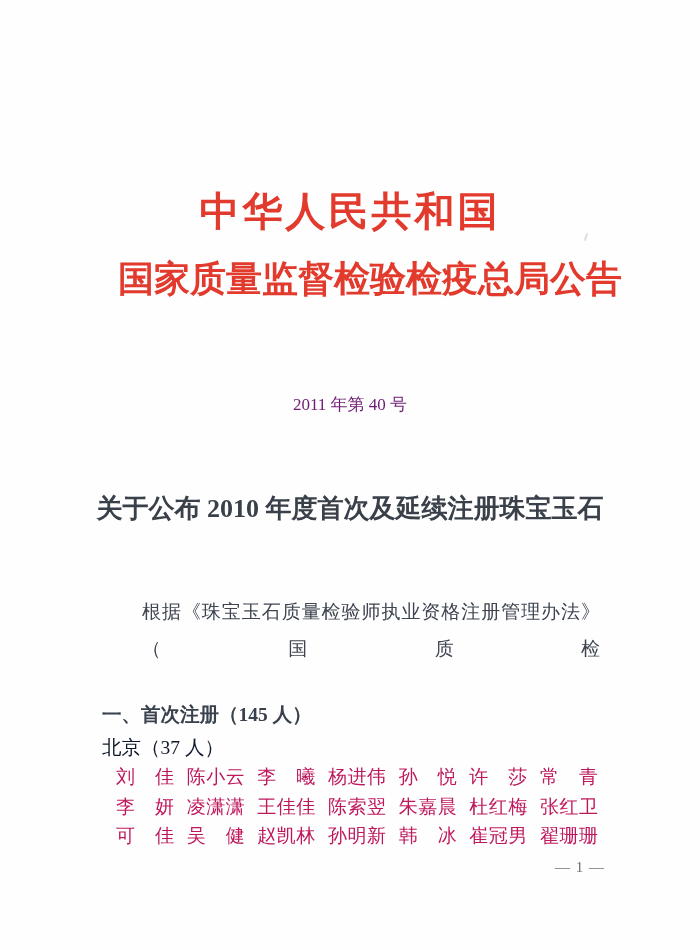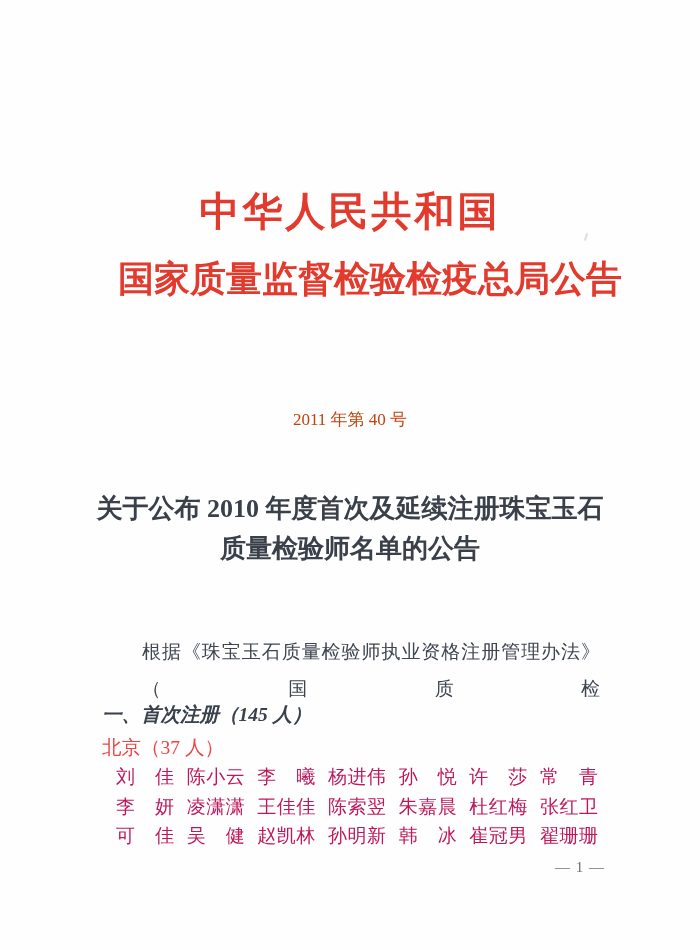--- a/index.html
+++ b/index.html
@@ -47,22 +47,21 @@
 
   
   .issue-number {
     position: absolute;
     top: 393px;
     left: 0;
     right: 0;
     text-align: center;
     font-size: 17px;
     line-height: 24px;
-    color: #c2410c;
-    margin-top: 15px;
+    color: #701a75;
   }
 
   
   .doc-title {
     position: absolute;
     top: 489px;
     left: 0;
     right: 0;
     text-align: center;
     font-weight: bold;
@@ -80,41 +79,39 @@
     font-size: 19px;
     line-height: 37px;
     color: #3e4550;
   }
   .body-line {
     text-align: justify;
     text-align-last: justify;
   }
   .body-line.indent {
     padding-left: 40px;
-    margin-top: 40px;
   }
 
   
   .section-heading {
     position: absolute;
     top: 700px;
     left: 102px;
     font-size: 19.5px;
     line-height: 30px;
     font-weight: bold;
     color: #39414d;
-    font-style: italic;
   }
   .region-heading {
     position: absolute;
     top: 733px;
     left: 102px;
     font-size: 19.5px;
     line-height: 30px;
-    color: #ef4444;
+    color: #0f172a;
   }
 
   
   .names-block {
     position: absolute;
     top: 762px;
     left: 116px;
     width: 482px;
     font-size: 19px;
     color: #be185d;
@@ -164,21 +161,20 @@
   <div class="masthead-line1">中华人民共和国</div>
 
   <div class="masthead-line2">国家质量监督检验检疫总局公告</div>
 
   <span class="scan-speckle"></span>
 
   <div class="issue-number">2011 年第 40 号</div>
 
   <div class="doc-title">
     <div>关于公布 2010 年度首次及延续注册珠宝玉石</div>
-    <div>质量检验师名单的公告</div>
   </div>
 
   <div class="body-para">
     <div class="body-line indent">根据《珠宝玉石质量检验师执业资格注册管理办法》（国质检</div>
   </div>
 
   <div class="section-heading">一、首次注册（145 人）</div>
 
   <div class="region-heading">北京（37 人）</div>
 

